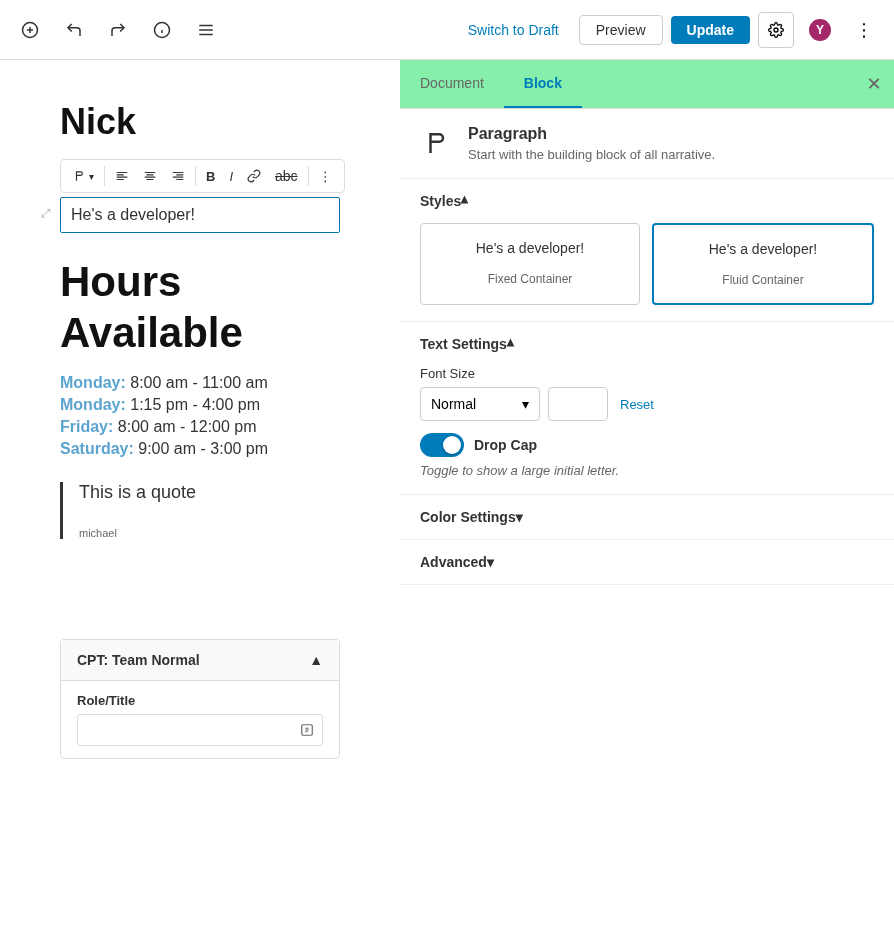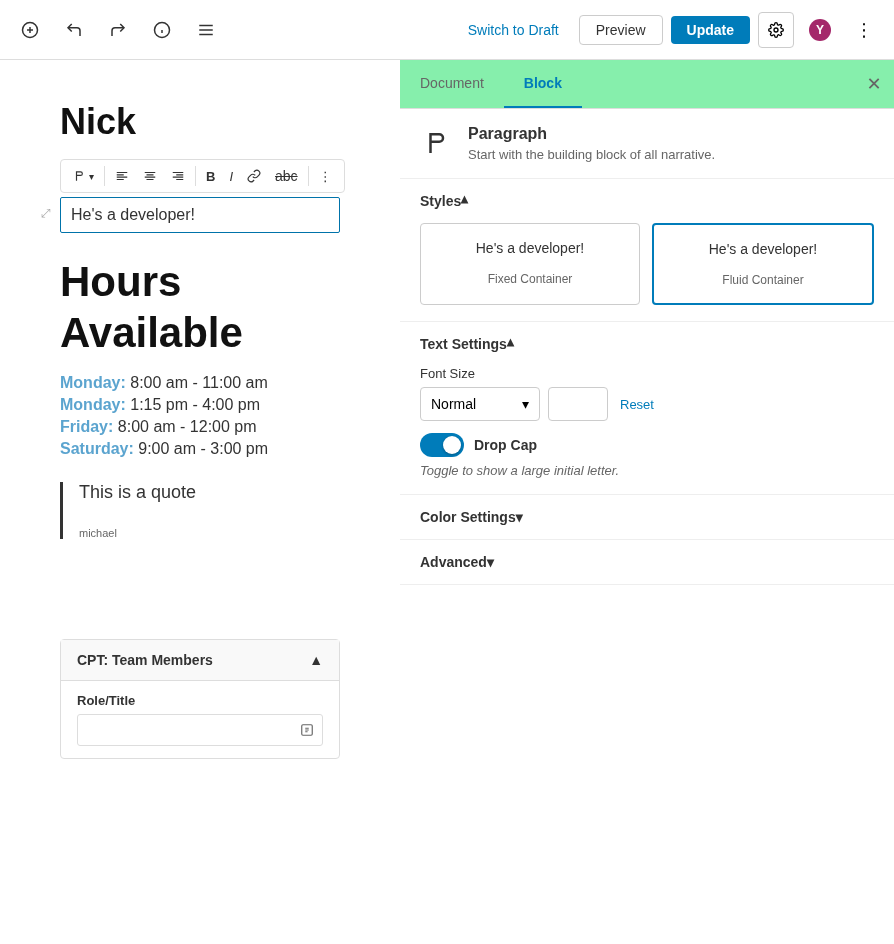--- a/index.html
+++ b/index.html
@@ -309,21 +309,21 @@
       </ul>
 
       <div class="blockquote-block">
         <p class="quote-text">This is a quote</p>
         <p class="quote-author">michael</p>
       </div>
 
       <div style="margin-top: 100px;">
         <div style="border: 1px solid #ddd; border-radius: 4px; background: #fff;">
           <div class="cpt-header">
-            <span>CPT: Team Members</span>
+            <span>CPT: Team Normal</span>
             <span>▲</span>
           </div>
           <div class="cpt-body">
             <label>Role/Title</label>
             <div class="cpt-input">
               <svg width="14" height="14" viewBox="0 0 24 24" fill="none" stroke="#666" stroke-width="2">
                   <rect x="3" y="3" width="18" height="18" rx="2"></rect>
                   <path d="M9 9h6M9 12h6M9 15h4"></path>
                 </svg>
             </div>

